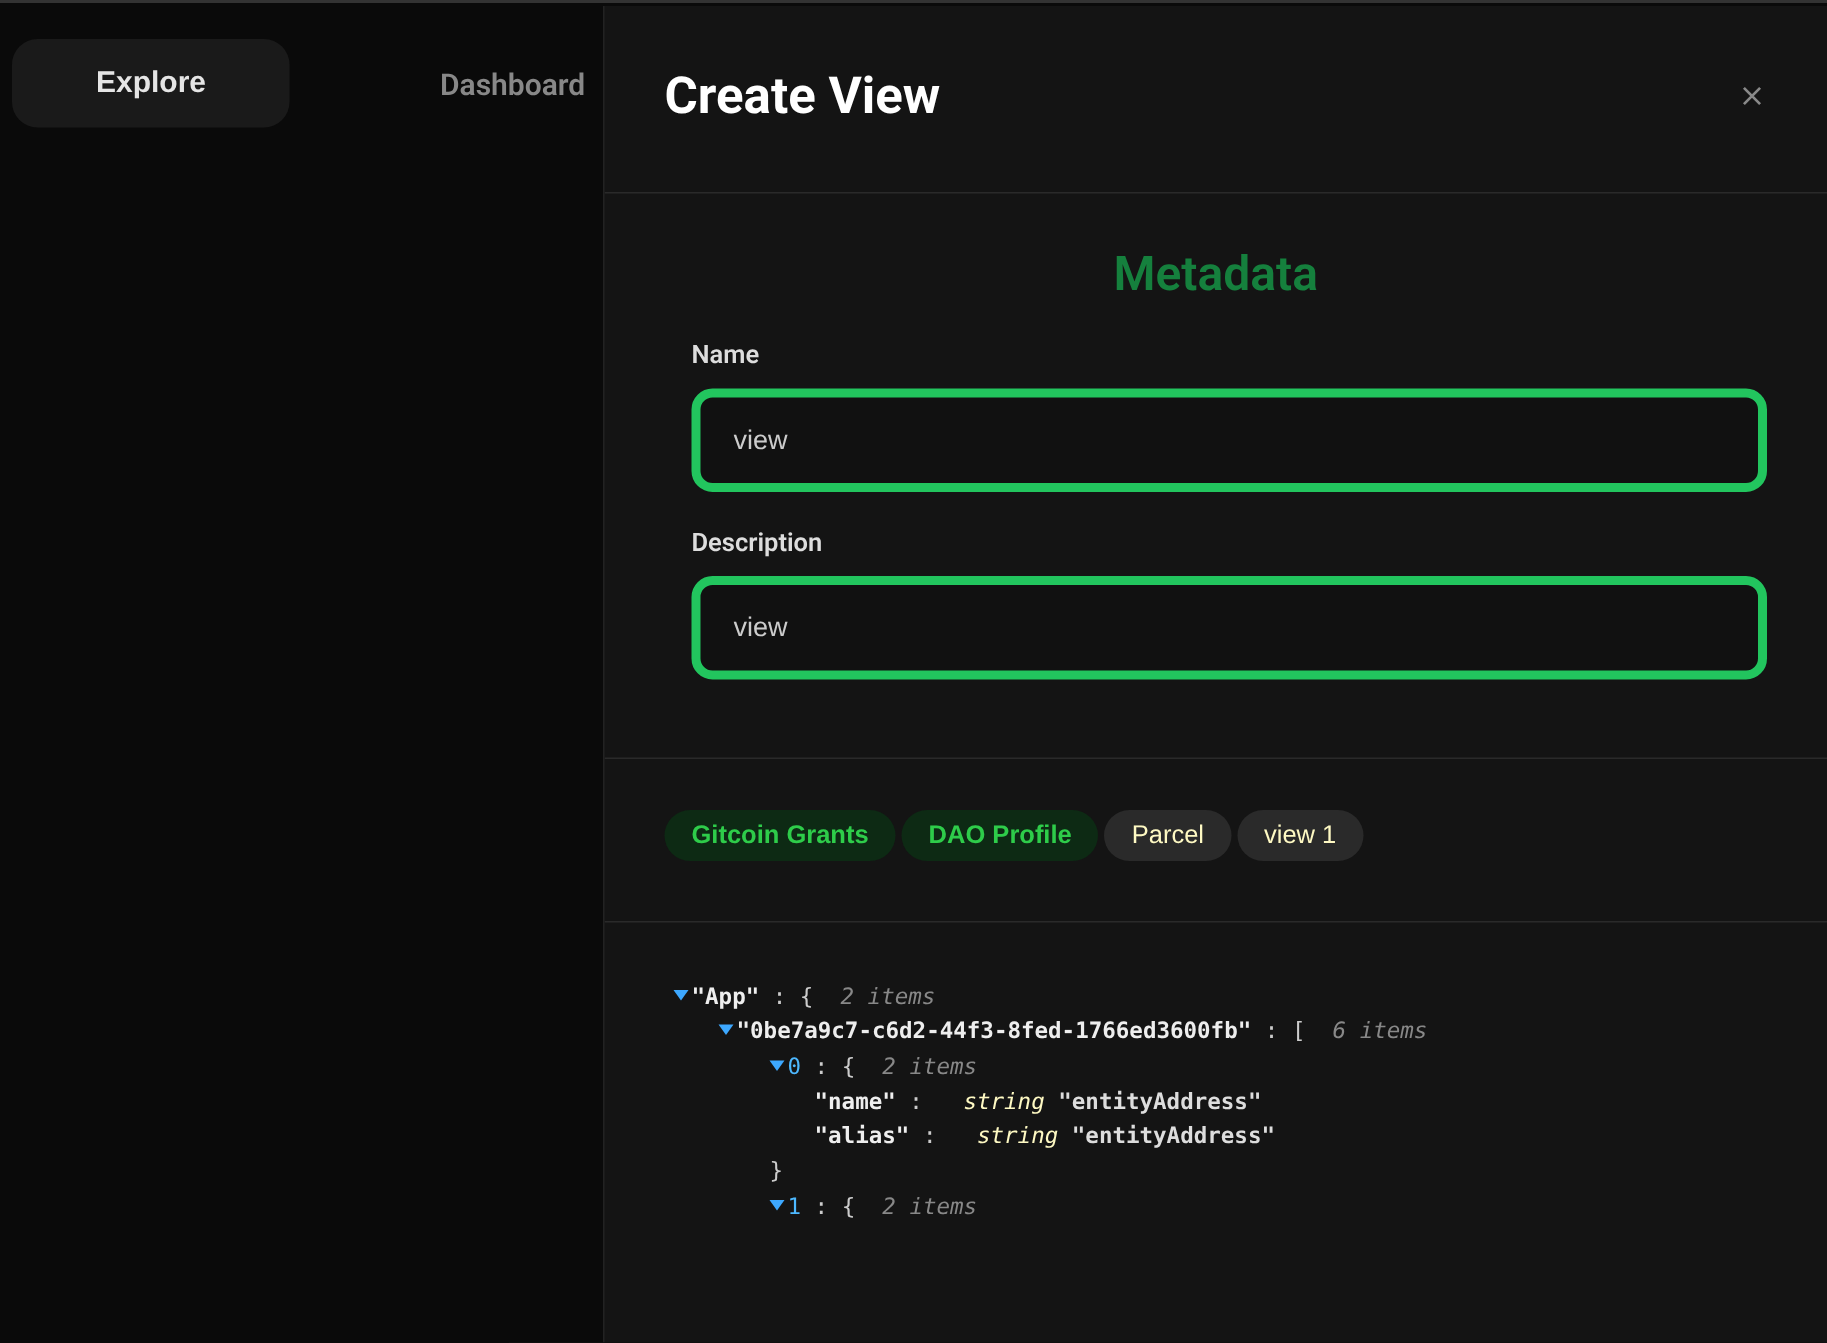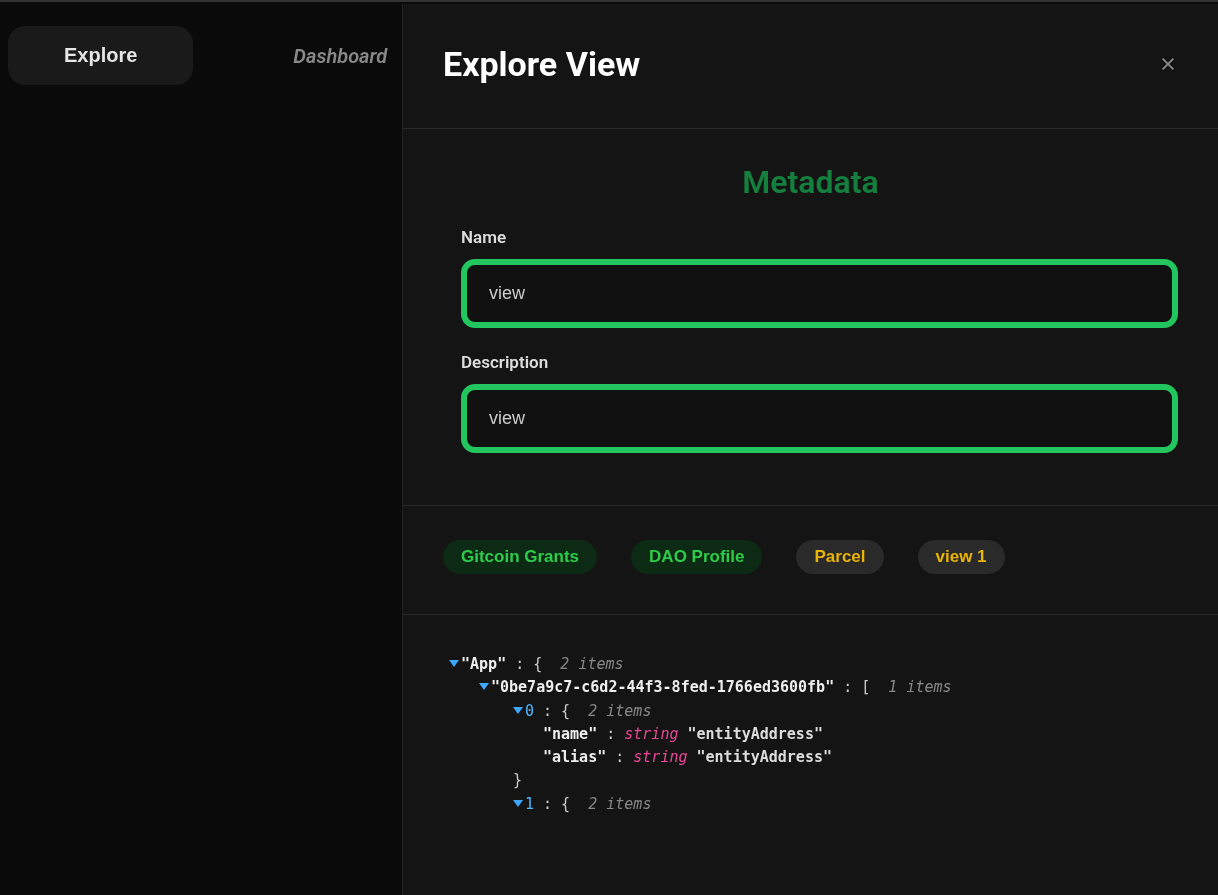--- a/index.html
+++ b/index.html
@@ -26,21 +26,20 @@
   font-weight: 600;
   padding: 18px 56px;
   border-radius: 17px;
   border: none;
   cursor: pointer;
 }
 .nav-dashboard {
   color: #888;
   font-size: 20px;
   font-weight: 600;
-  font-style: italic;
 }
 .panel {
   position: absolute;
   top: 2px;
   left: 402px;
   right: 0;
   bottom: 0;
   background: #141414;
   border-left: 1px solid #222;
   overflow-y: auto;
@@ -90,28 +89,28 @@
   background: #111;
   border: 6px solid #22c55e;
   border-radius: 14px;
   padding: 18px 22px;
   font-size: 18px;
   color: #ccc;
   outline: none;
 }
 .chips {
   display: flex;
-  gap: 34px;
+  gap: 4px;
   flex-wrap: wrap;
 }
 .chip {
   background: #2a2a2a;
-  color: #eab308;
+  color: #fef9c3;
   font-size: 17px;
-  font-weight: 700;
+  font-weight: 400;
   padding: 7px 18px;
   border-radius: 999px;
   border: none;
   cursor: pointer;
 }
 .chip.selected {
   background: #0d2a14;
   color: #2ecc4a;
   font-weight: 600;
 }
@@ -132,40 +131,40 @@
   border-left: 5px solid transparent;
   border-right: 5px solid transparent;
   border-top: 7px solid #3da8ff;
   margin-right: 2px;
   vertical-align: 2px;
   cursor: pointer;
 }
 .key { color: #eee; font-weight: bold; }
 .punct { color: #ccc; }
 .meta { color: #888; font-style: italic; margin-top: 44px; }
-.ttype { color: #ec4899; font-style: italic; }
+.ttype { color: #fef9c3; font-style: italic; margin-left: 18px; }
 .sval { color: #ddd; font-weight: bold; }
 .idx { color: #4db8ff; }
 .indent-0 { padding-left: 6px; }
 .indent-1 { padding-left: 36px; }
 .indent-2 { padding-left: 70px; }
 .indent-3 { padding-left: 100px; }
 </style>
 </head>
 <body>
 
 <div class="nav-row">
   <button class="nav-explore">Explore</button>
   <div class="nav-dashboard">Dashboard</div>
 </div>
 
 <div class="panel">
 
   <div class="panel-header">
-    <div class="panel-title">Explore View</div>
+    <div class="panel-title">Create View</div>
     <div class="close-x">
       <svg viewBox="0 0 20 20" fill="none">
           <path d="M4 4 L16 16 M16 4 L4 16"></path>
         </svg>
     </div>
   </div>
 
   <div class="section">
     <div class="section-title">Metadata</div>
     <div class="field-group">
@@ -186,21 +185,21 @@
       <button class="chip">view 1</button>
     </div>
   </div>
 
   <div class="schema-section">
 
     <div class="schema-tree">
 
       <div class="tree-row indent-0"><span class="caret"></span><span class="key">"<span>App</span>"</span> <span class="punct">: {</span>  <span class="meta">2 items</span></div>
 
-      <div class="tree-row indent-1"><span class="caret"></span><span class="key">"<span>0be7a9c7-c6d2-44f3-8fed-1766ed3600fb</span>"</span> <span class="punct">: [</span>  <span class="meta">1 items</span></div>
+      <div class="tree-row indent-1"><span class="caret"></span><span class="key">"<span>0be7a9c7-c6d2-44f3-8fed-1766ed3600fb</span>"</span> <span class="punct">: [</span>  <span class="meta">6 items</span></div>
 
       <div class="tree-row indent-2"><span class="caret"></span><span class="idx">0</span> <span class="punct">: {</span>  <span class="meta">2 items</span></div>
 
       <div class="tree-row indent-3"><span class="key">"<span>name</span>"</span> <span class="punct">:</span> <span class="ttype">string</span> <span class="sval">"<span>entityAddress</span>"</span></div>
 
       <div class="tree-row indent-3"><span class="key">"<span>alias</span>"</span> <span class="punct">:</span> <span class="ttype">string</span> <span class="sval">"<span>entityAddress</span>"</span></div>
 
       <div class="tree-row indent-2"><span class="punct">}</span></div>
 
       <div class="tree-row indent-2"><span class="caret"></span><span class="idx">1</span> <span class="punct">: {</span>  <span class="meta">2 items</span></div>

